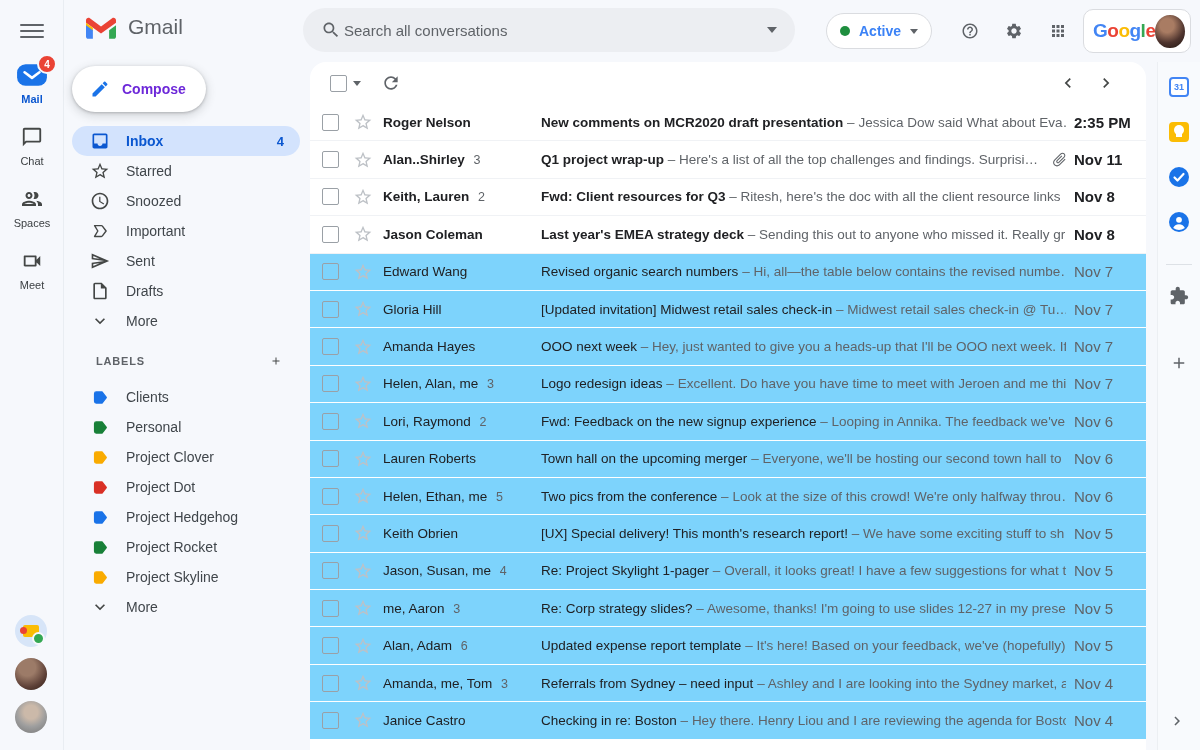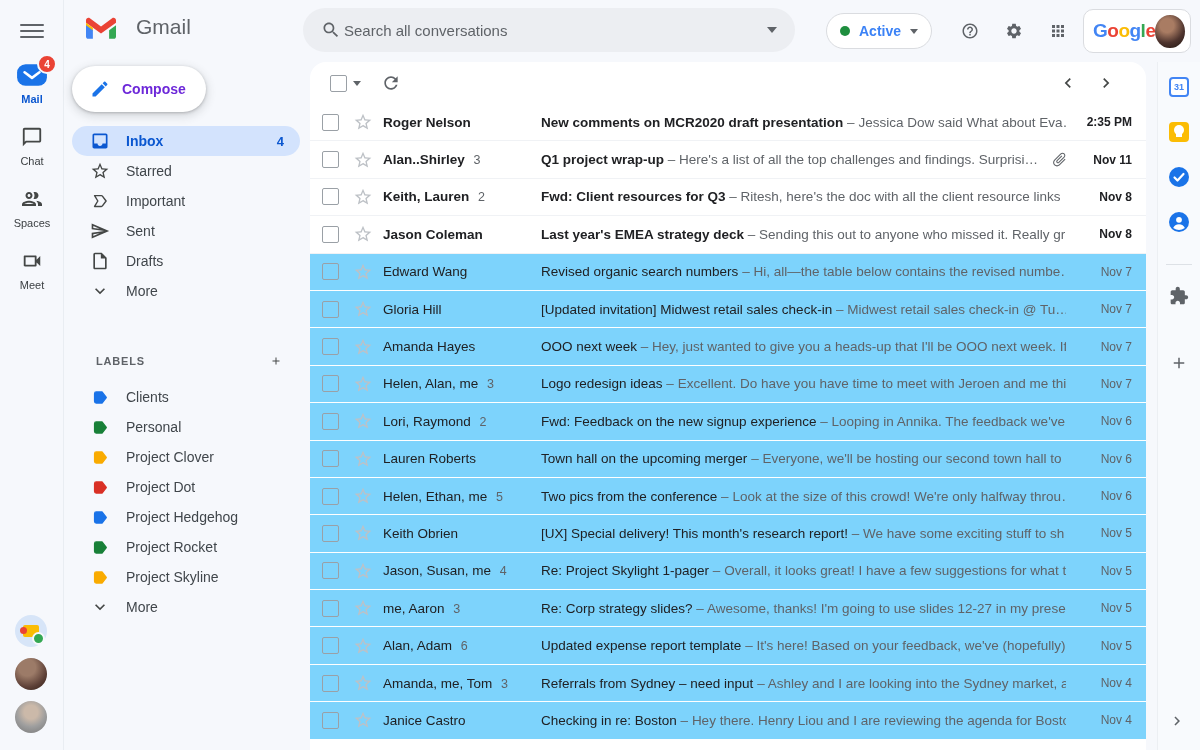--- a/index.html
+++ b/index.html
@@ -61,21 +61,21 @@
   .active-label{font-size:14px;color:#3b82f6;font-weight:bold}
   .active-pill .caret{border-left-width:4px;border-right-width:4px;border-top-width:5px}
   .top-icon{position:absolute;top:16px;width:30px;height:30px;border:0;background:none;cursor:pointer;color:#5f6368;
     display:flex;align-items:center;justify-content:center}
   .account-chip{position:absolute;left:773px;top:9px;width:108px;height:44px;background:#fff;border:1px solid #dadce0;
     border-radius:10px;display:flex;align-items:center;justify-content:space-between;padding:0 5px 0 9px;box-sizing:border-box;cursor:pointer}
   .google-word{font-size:19px;font-weight:bold;letter-spacing:-.5px}
   .user-avatar{width:33px;height:33px;border-radius:50%;background:radial-gradient(circle at 40% 32%,#a97c63 0 24%,#4e342e 60%,#1f140f)}
 
   
-  .gmail-logo{position:absolute;left:86px;top:15px;display:flex;align-items:center;gap:20px}
+  .gmail-logo{position:absolute;left:86px;top:15px;display:flex;align-items:center;gap:12px}
   .gmail-name{font-size:21px;color:#5f6368}
 
   
   .card{position:absolute;left:310px;top:62px;width:836px;height:688px;background:#fff;border-radius:16px 16px 0 0;overflow:hidden}
   .list-toolbar{height:42px;display:flex;align-items:center;padding-left:20px;position:relative}
   .cb{width:15px;height:15px;border:1.5px solid #9aa0a6;border-radius:2px;flex:none;cursor:pointer}
   .tb-caret{margin-left:6px;cursor:pointer}
   .tb-refresh{margin-left:20px;border:0;background:none;color:#5f6368;cursor:pointer;width:24px;height:24px;padding:0}
   .pg{position:absolute;top:9px;width:24px;height:24px;border:0;background:none;color:#444746;cursor:pointer;padding:0}
   .pg.prev{right:64px}.pg.next{right:26px}
@@ -85,21 +85,21 @@
   .email-row.read{background:#7dd3fc;border-bottom:1px solid #fff}
   .email-row .star{margin-left:14px;color:#bdc1c6;flex:none;cursor:pointer}
   .sender{margin-left:10px;width:158px;flex:none;white-space:nowrap;overflow:hidden;color:#202124}
   .email-row.unread .sender .nm{font-weight:bold}
   .sender .ct{color:#5f6368;font-size:12.5px;margin-left:5px}
   .line{flex:1;white-space:nowrap;overflow:hidden;margin-right:8px}
   .subj{color:#202124}
   .email-row.unread .subj{font-weight:bold}
   .dash,.snip{color:#5f6368}
   .clip{flex:none;color:#5f6368;margin-right:6px;transform:rotate(45deg)}
-  .date{flex:none;width:58px;text-align:right;font-size:12px;color:#5f6368;white-space:nowrap}
+  .date{flex:none;width:58px;font-size:15px;color:#5f6368;white-space:nowrap}
   .email-row.unread .date{color:#202124;font-weight:bold}
 
   
   .rightrail{position:absolute;left:1157px;top:62px;width:43px;bottom:0;background:#f8fafd;border-left:1px solid #eceff3;
     display:flex;flex-direction:column;align-items:center;padding-top:14px;box-sizing:border-box}
   .rr-btn{width:22px;height:22px;margin-bottom:23px;border:0;background:none;padding:0;cursor:pointer;
     display:flex;align-items:center;justify-content:center}
   .rr-div{width:26px;height:1px;background:#dde1e6;margin:8px 0 20px}
   .gcal{width:20px;height:20px;background:#fff;border:2.5px solid #4285f4;border-radius:4px;box-sizing:border-box;
     color:#4285f4;font-size:9px;font-weight:bold;display:flex;align-items:center;justify-content:center}
@@ -199,20 +199,28 @@
       <div class="side-item">
         <span class="ic">
           <svg width="20" height="20" viewBox="0 0 24 24" fill="#444746">
             <path d="M22 9.24l-7.19-.62L12 2 9.19 8.63 2 9.24l5.46 4.73L5.82 21 12 17.27 18.18 21l-1.63-7.03L22 9.24zm-10 6.28l-3.76 2.27 1-4.28-3.32-2.88 4.38-.38L12 6.1l1.71 4.04 4.38.38-3.32 2.88 1 4.28-3.77-2.26z"></path>
           </svg>
         </span>
         <span class="lbl">Starred</span>
       </div>
       <div class="side-item">
         <span class="ic">
+          <svg width="20" height="20" viewBox="0 0 24 24" fill="#444746">
+            <path d="M11.99 2C6.47 2 2 6.48 2 12s4.47 10 9.99 10C17.52 22 22 17.52 22 12S17.52 2 11.99 2zM12 20c-4.42 0-8-3.58-8-8s3.58-8 8-8 8 3.58 8 8-3.58 8-8 8zm.5-13H11v6l5.25 3.15.75-1.23-4.5-2.67z"></path>
+          </svg>
+        </span>
+        <span class="lbl">Snoozed</span>
+      </div>
+      <div class="side-item">
+        <span class="ic">
           <svg width="20" height="20" viewBox="0 0 24 24">
             <path d="M5.5 5.5h8.2c.47 0 .92.22 1.2.6L19.3 12l-4.4 5.9c-.28.38-.73.6-1.2.6H5.5l3.9-6.5-3.9-6.5z" fill="none" stroke="#444746" stroke-width="1.7" stroke-linejoin="round"></path>
           </svg>
         </span>
         <span class="lbl">Important</span>
       </div>
       <div class="side-item">
         <span class="ic">
           <svg width="20" height="20" viewBox="0 0 24 24" fill="#444746">
             <path d="M4.01 6.03l7.51 3.22-7.52-1 .01-2.22m7.5 8.72L4 17.97v-2.22l7.51-1M2.01 3L2 10l15 2-15 2 .01 7L23 12 2.01 3z"></path>

